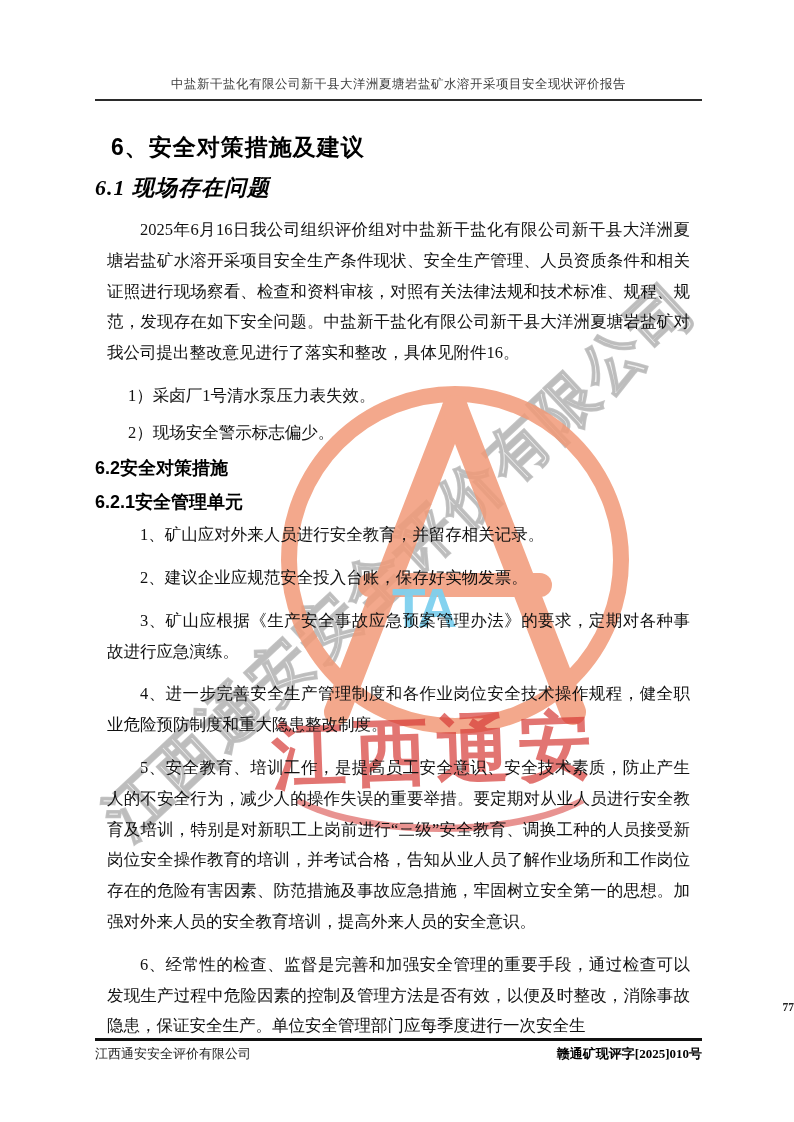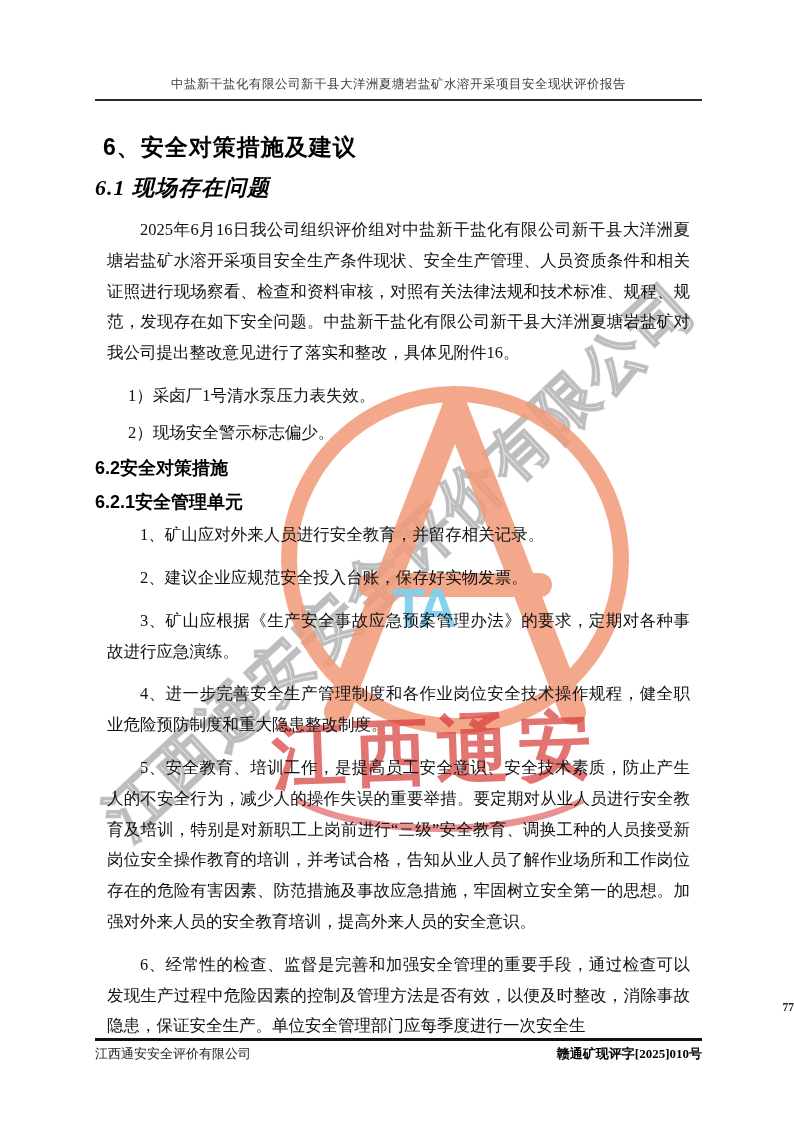--- a/index.html
+++ b/index.html
@@ -24,21 +24,21 @@
     margin-top:18px;
   }
   
   .body-area{
     position:absolute;left:95px;right:92px;top:118px;
     z-index:10;
   }
   .chapter-title{
     font-family:"Liberation Sans","DejaVu Sans",sans-serif;
     font-weight:bold;font-size:23px;color:#000;
-    margin:14px 0 10px 8px;letter-spacing:1px;
+    margin:14px 0 10px 16px;letter-spacing:1px;
   }
   .kaiti-title{
     font-family:"Liberation Serif","DejaVu Serif",serif;
     font-style:italic;font-weight:bold;
     font-size:22px;color:#000;margin:10px 0 8px 0;letter-spacing:1px;
   }
   .para{
     font-size:16.5px;line-height:30.8px;
     text-align:justify;text-justify:inter-character;
     margin:12px;

